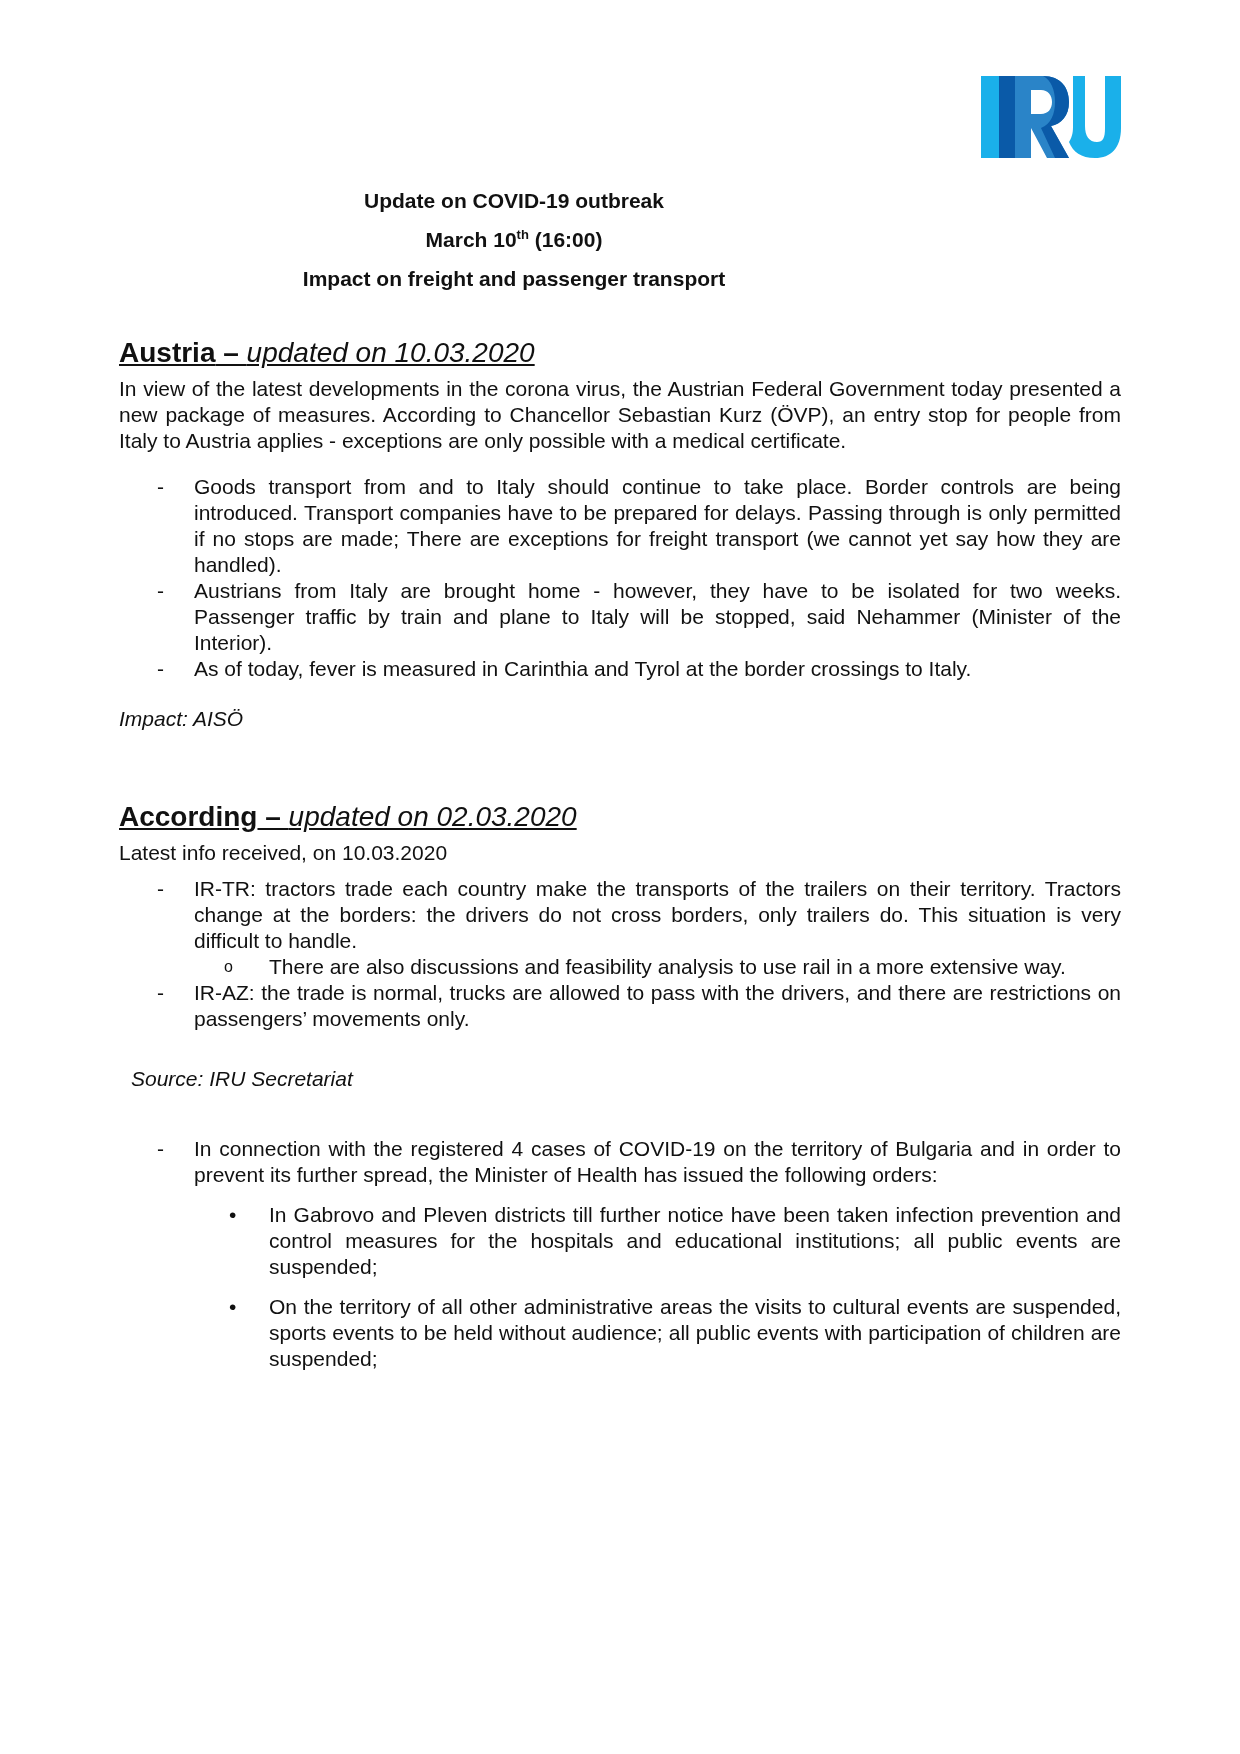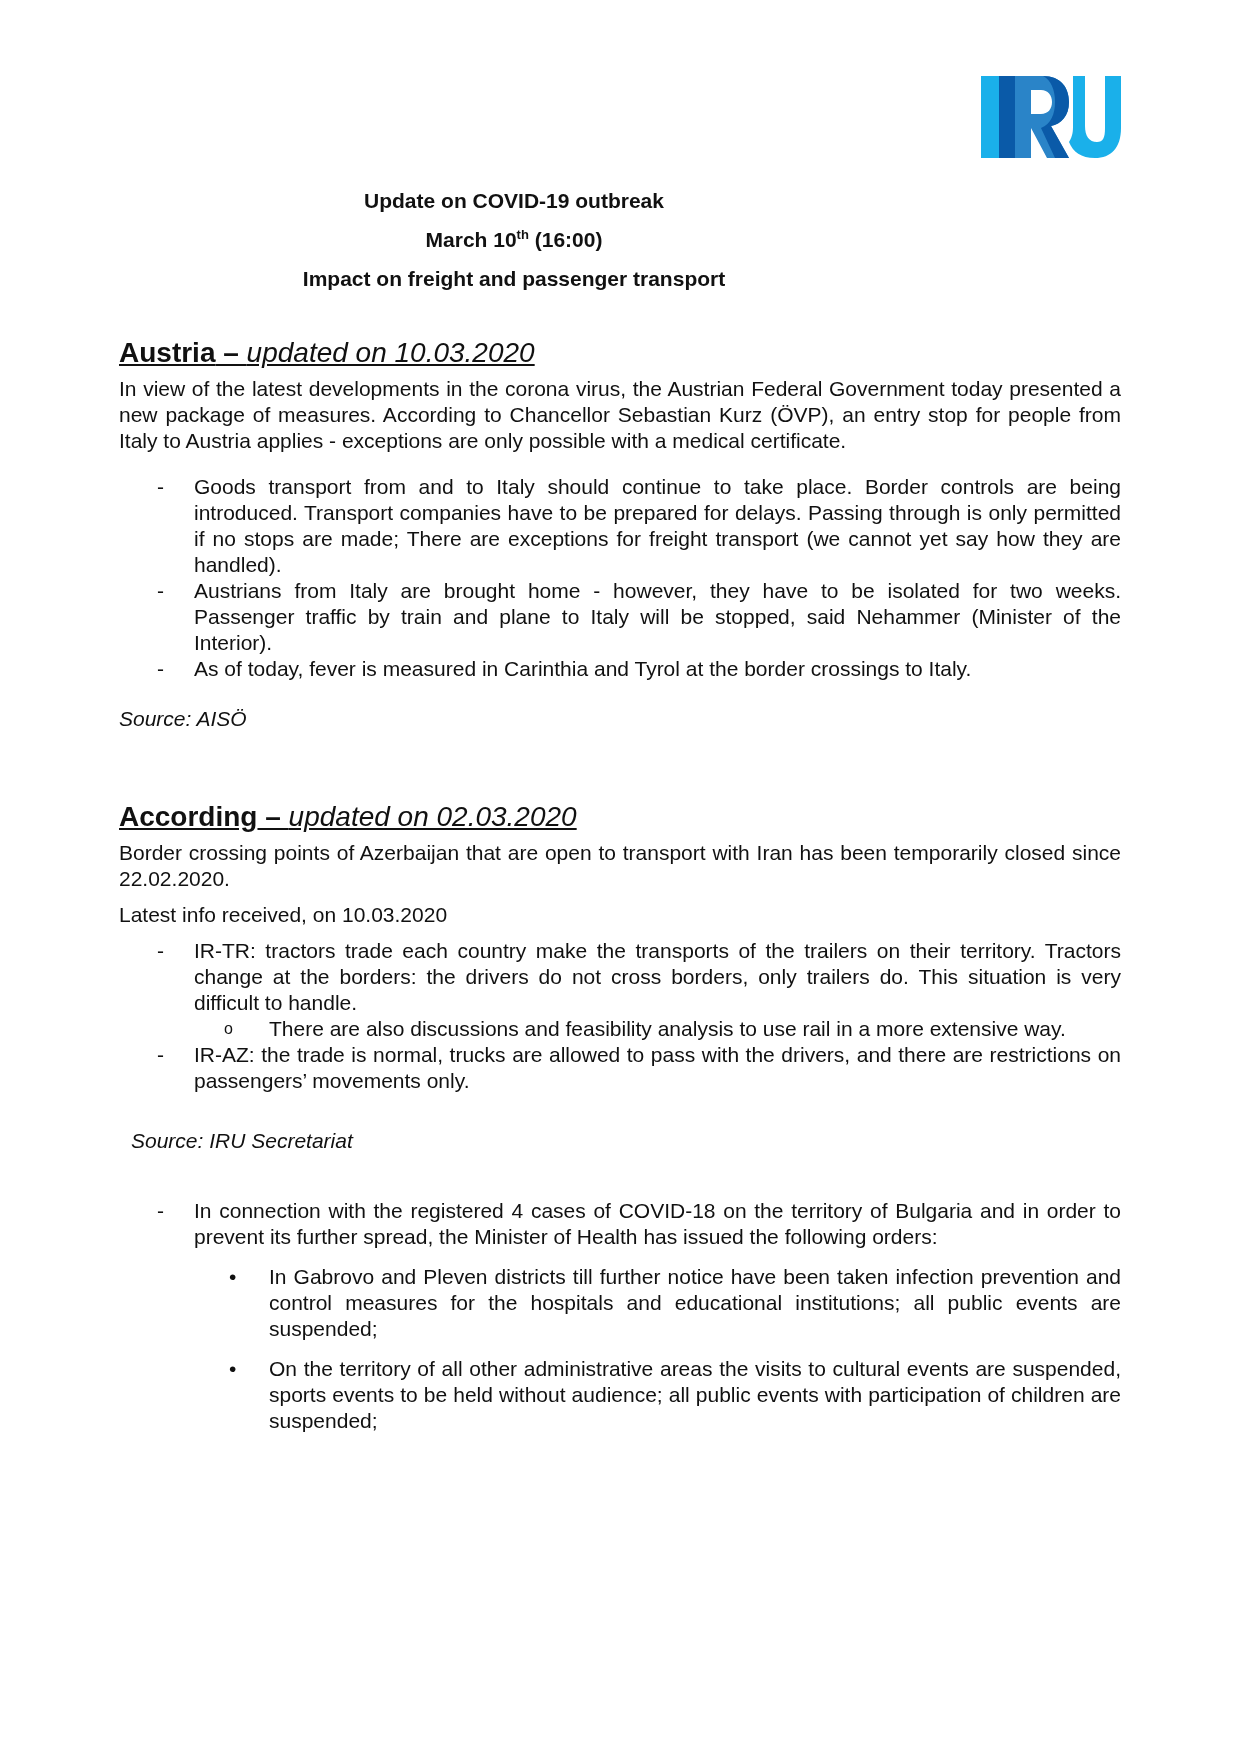--- a/index.html
+++ b/index.html
@@ -110,41 +110,40 @@
 <div class="content">
 
   <section>
     <p class="heading"><span class="country">Austria</span><span class="dash"> – </span><span class="updated">updated on 10.03.2020</span></p>
     <p class="para">In view of the latest developments in the corona virus, the Austrian Federal Government today presented a new package of measures. According to Chancellor Sebastian Kurz (ÖVP), an entry stop for people from Italy to Austria applies - exceptions are only possible with a medical certificate.</p>
     <ul class="list" style="margin-top:20px;">
       <li><span class="marker">-</span><span>Goods transport from and to Italy should continue to take place. Border controls are being introduced. Transport companies have to be prepared for delays. Passing through is only permitted if no stops are made; There are exceptions for freight transport (we cannot yet say how they are handled).</span></li>
       <li><span class="marker">-</span><span>Austrians from Italy are brought home - however, they have to be isolated for two weeks. Passenger traffic by train and plane to Italy will be stopped, said Nehammer (Minister of the Interior).</span></li>
       <li><span class="marker">-</span><span>As of today, fever is measured in Carinthia and Tyrol at the border crossings to Italy.</span></li>
     </ul>
-    <p class="source" style="margin:24px 0 0 0;">Source: AISÖ</p>
+    <p class="source" style="margin:24px 0 0 0;">Impact: AISÖ</p>
   </section>
 
   <section style="margin-top:72px;">
     <p class="heading"><span class="country">According</span><span class="dash"> – </span><span class="updated">updated on 02.03.2020</span></p>
-    <p class="para">Border crossing points of Azerbaijan that are open to transport with Iran has been temporarily closed since 22.02.2020.</p>
     <p class="para">Latest info received, on 10.03.2020</p>
     <ul class="list" style="margin-top:10px;">
       <li><span class="marker">-</span><span>IR-TR: tractors trade each country make the transports of the trailers on their territory. Tractors change at the borders: the drivers do not cross borders, only trailers do. This situation is very difficult to handle.</span>
         <ul class="sublist" style="margin-left:-75px;">
           <li style="padding-left:150px;"><span class="marker" style="left:105px;">o</span><span>There are also discussions and feasibility analysis to use rail in a more extensive way.</span></li>
         </ul>
       </li>
       <li><span class="marker">-</span><span>IR-AZ: the trade is normal, trucks are allowed to pass with the drivers, and there are restrictions on passengers’ movements only.</span></li>
     </ul>
     <p class="source" style="margin:34px 0 0 12px;">Source: IRU Secretariat</p>
   </section>
 
   <section style="margin-top:44px;">
     <ul class="list" style="margin-top:8px;">
-      <li><span class="marker">-</span><span>In connection with the registered 4 cases of COVID-18 on the territory of Bulgaria and in order to prevent its further spread, the Minister of Health has issued the following orders:</span></li>
+      <li><span class="marker">-</span><span>In connection with the registered 4 cases of COVID-19 on the territory of Bulgaria and in order to prevent its further spread, the Minister of Health has issued the following orders:</span></li>
     </ul>
     <ul class="bullets">
       <li><span class="marker">•</span><span>In Gabrovo and Pleven districts till further notice have been taken infection prevention and control measures for the hospitals and educational institutions; all public events are suspended;</span></li>
       <li><span class="marker">•</span><span>On the territory of all other administrative areas the visits to cultural events are suspended, sports events to be held without audience; all public events with participation of children are suspended;</span></li>
     </ul>
   </section>
 
 </div>
 
 </body></html>

